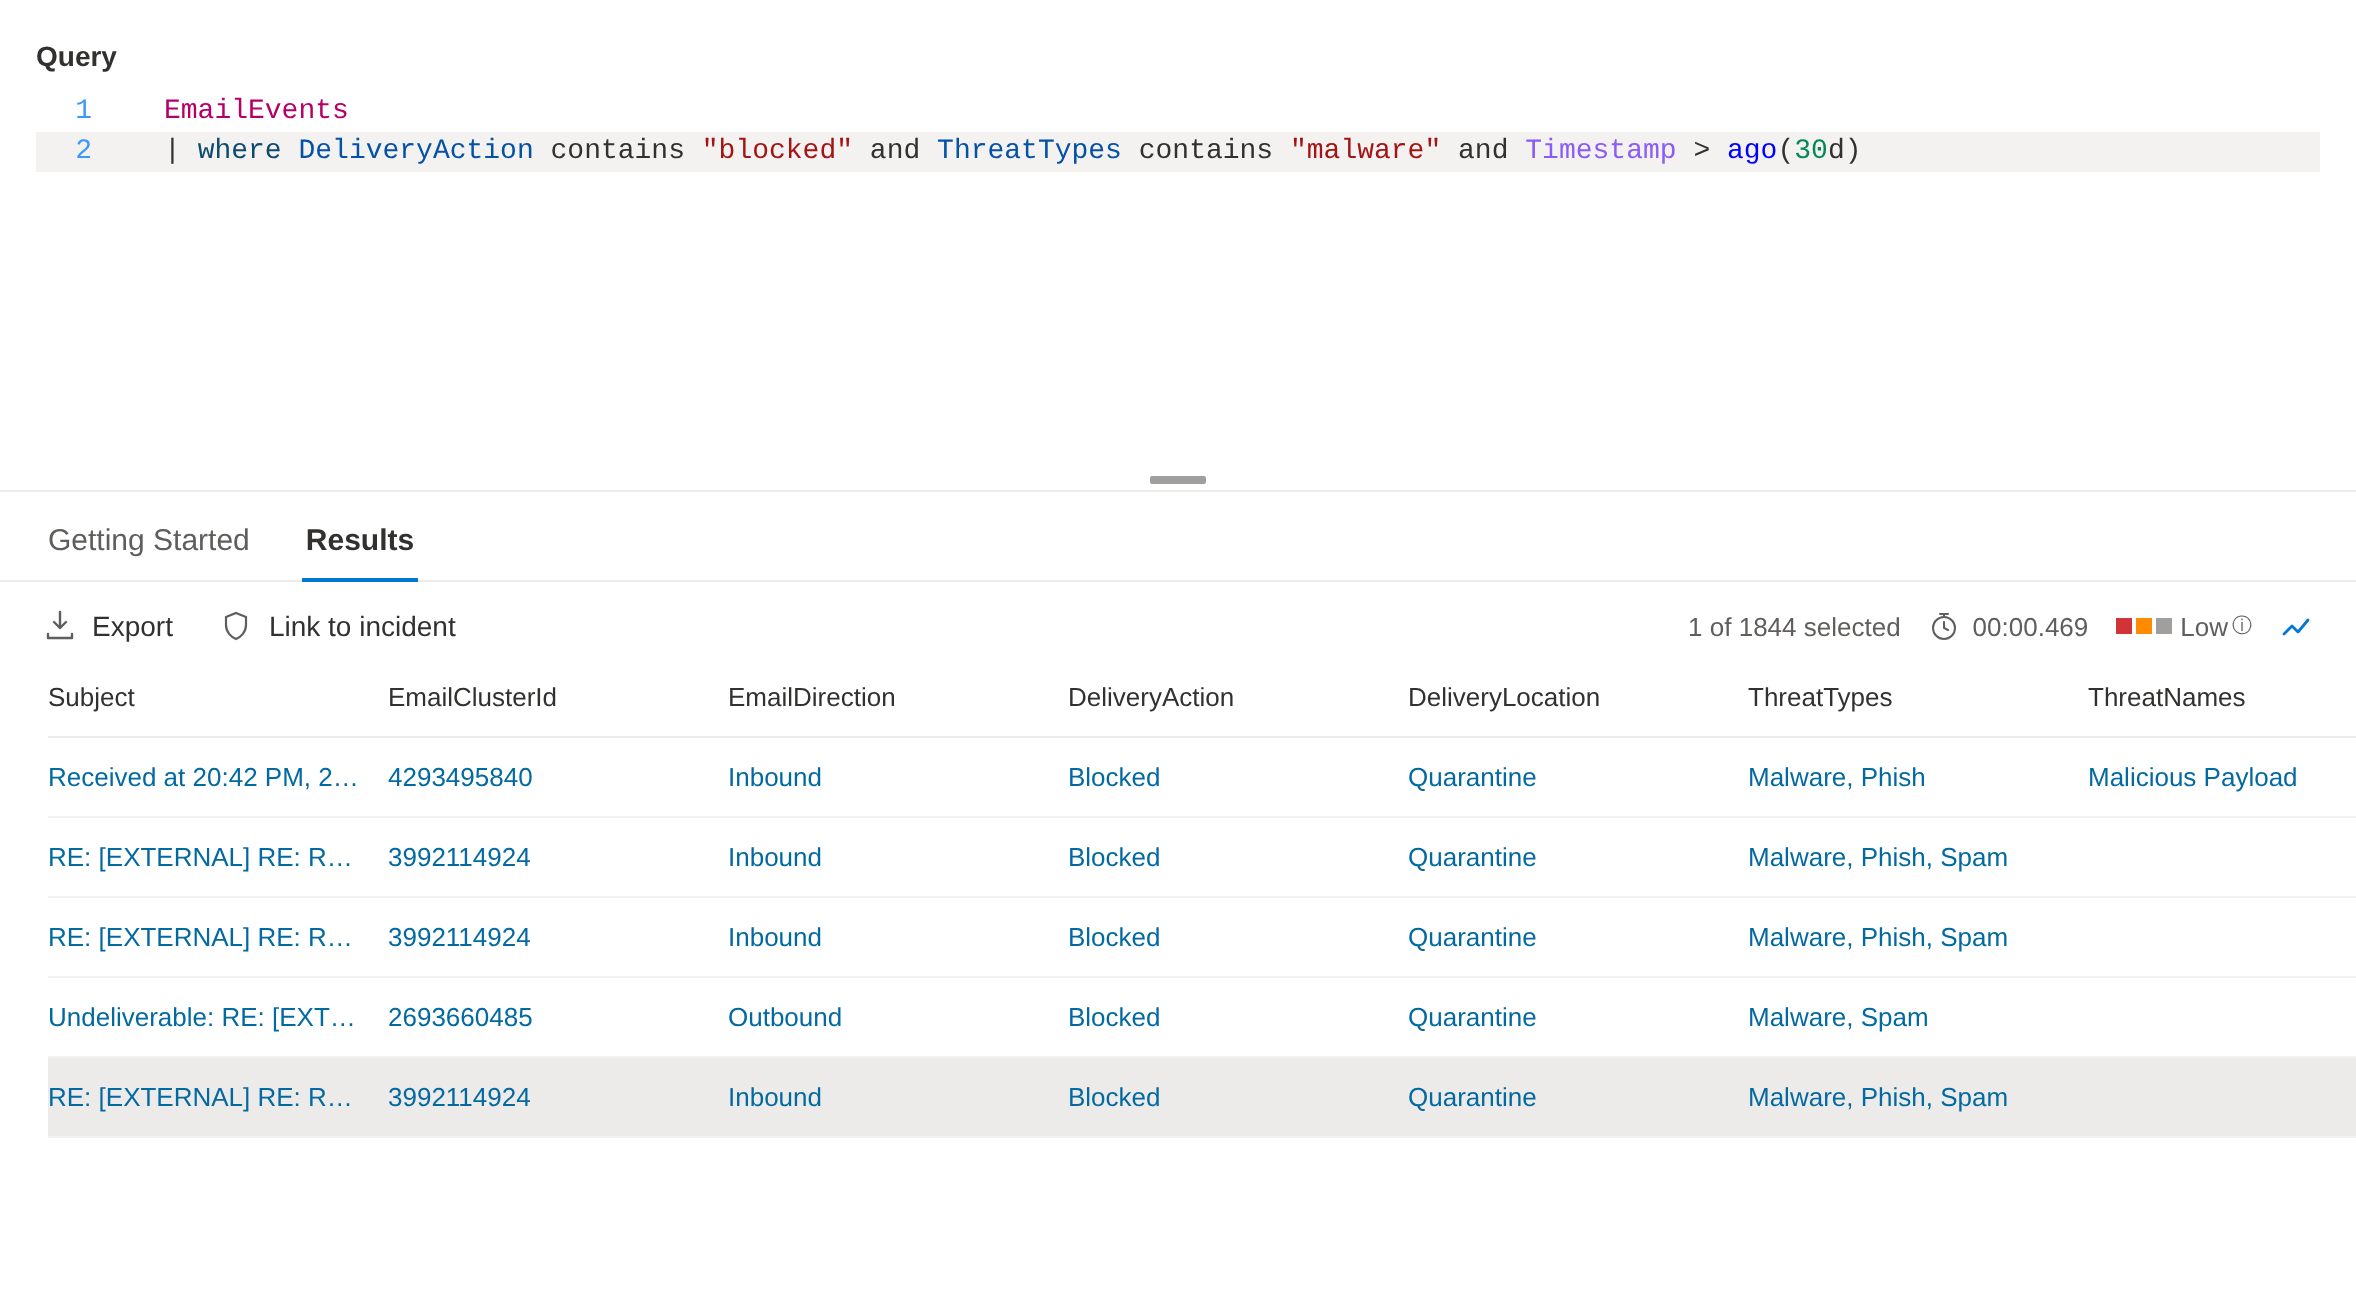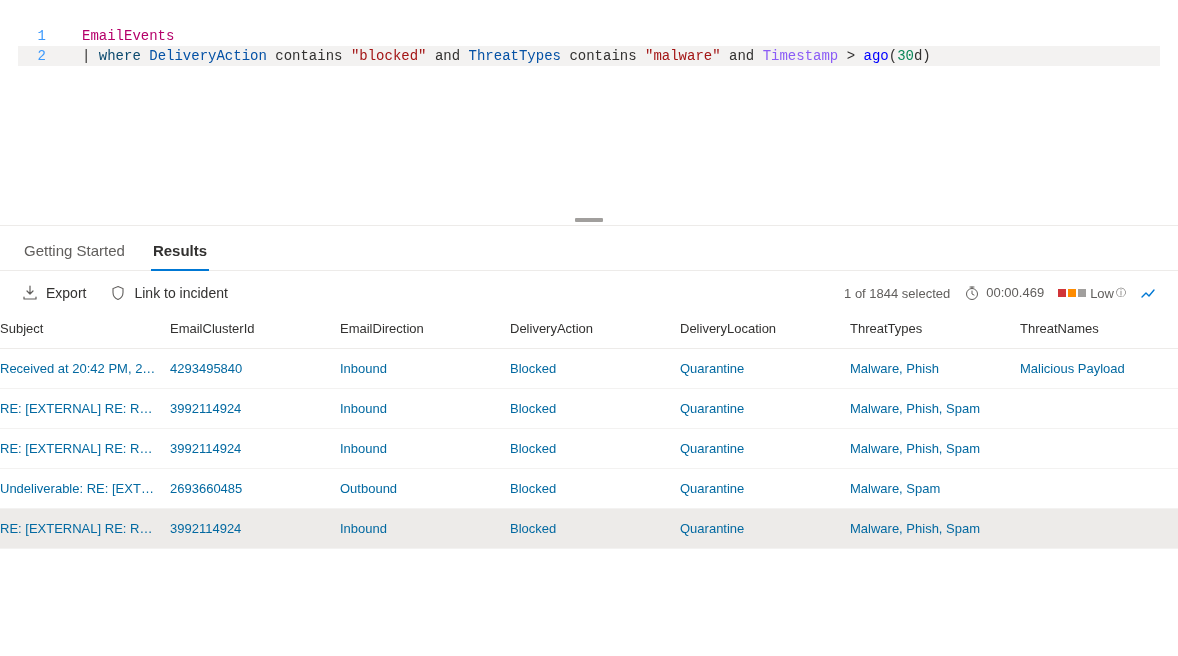--- a/index.html
+++ b/index.html
@@ -95,21 +95,21 @@
   .toolbar {
     display: flex;
     align-items: center;
     padding: 14px 22px 10px 22px;
     gap: 20px;
   }
   .toolbar-left { display: flex; gap: 24px; }
   .toolbar-right { margin-left: auto; display: flex; align-items: center; gap: 14px; color: #605e5c; font-size: 13px;}
   .icon-btn { display: inline-flex; align-items: flex-start; gap: 8px; cursor: pointer; color: #323130; }
   .icon-btn svg { width: 16px; height: 16px; }
-  .table-wrap { padding: 0 0 0 0; }
+  .table-wrap { padding: 0 0 0 24px; }
   table { width: 100%; border-collapse: collapse; table-layout: fixed; }
   th {
     text-align: left;
     font-weight: 400;
     font-size: 13px;
     color: #323130;
     padding: 10px 12px 12px 0;
     border-bottom: 1px solid #edebe9;
     white-space: nowrap;
     overflow: hidden;
@@ -133,20 +133,21 @@
   .sq1 { background: #d13438; }
   .sq2 { background: #ff8c00; }
   .sq3 { background: #a19f9d; }
   .info-circle { font-size: 10px; vertical-align: super; margin-left: 2px; color: #605e5c;}
   .clock-icon, .chart-icon { width: 16px; height: 16px; color: #605e5c; }
 </style>
 </head>
 <body>
 
 <div class="query-section">
+  <div class="query-title">Query</div>
   <div class="editor">
     <div class="editor-line">
       <span class="line-number">1</span>
       <span class="line-content"><span class="hl-table">EmailEvents</span></span>
     </div>
     <div class="editor-line current">
       <span class="line-number">2</span>
       <span class="line-content"><span class="hl-pipe">|</span> <span class="hl-clause">where</span> <span class="hl-field">DeliveryAction</span> <span class="hl-op">contains</span> <span class="hl-str">"blocked"</span> <span class="hl-kw">and</span> <span class="hl-field">ThreatTypes</span> <span class="hl-op">contains</span> <span class="hl-str">"malware"</span> <span class="hl-kw">and</span> <span class="hl-ts">Timestamp</span> <span class="hl-op">&gt;</span> <span class="hl-fn">ago</span><span class="hl-op">(</span><span class="hl-int">30</span><span class="hl-op">d</span><span class="hl-op">)</span></span>
     </div>
   </div>
@@ -171,21 +172,21 @@
     </span>
     <span class="icon-btn">
       <svg viewBox="0 0 16 16">
           <path d="M8 1.5l5 2v4c0 3.5-2.5 6-5 7-2.5-1-5-3.5-5-7V3.5l5-2z" fill="none" stroke="#605e5c" stroke-width="1.1"></path>
         </svg>
       <span>Link to incident</span>
     </span>
   </div>
   <div class="toolbar-right">
     <span>1 of 1844 selected</span>
-    <span style="display:inline-flex;align-items:flex-start;gap:6px;">
+    <span style="display:inline-flex;align-items:center;gap:6px;">
       <svg class="clock-icon" viewBox="0 0 16 16">
           <circle cx="8" cy="9" r="5.5" fill="none" stroke="#605e5c" stroke-width="1"></circle>
           <path d="M8 6v3l2 1M6 2h4M8 2v1.5" fill="none" stroke="#605e5c" stroke-width="1" stroke-linecap="round"></path>
         </svg>
       <span>00:00.469</span>
     </span>
     <span style="display:inline-flex;align-items:center;text-align:center;">
       <span class="severity-blocks">
         <span class="sq sq1"></span>
           <span class="sq sq2"></span>

